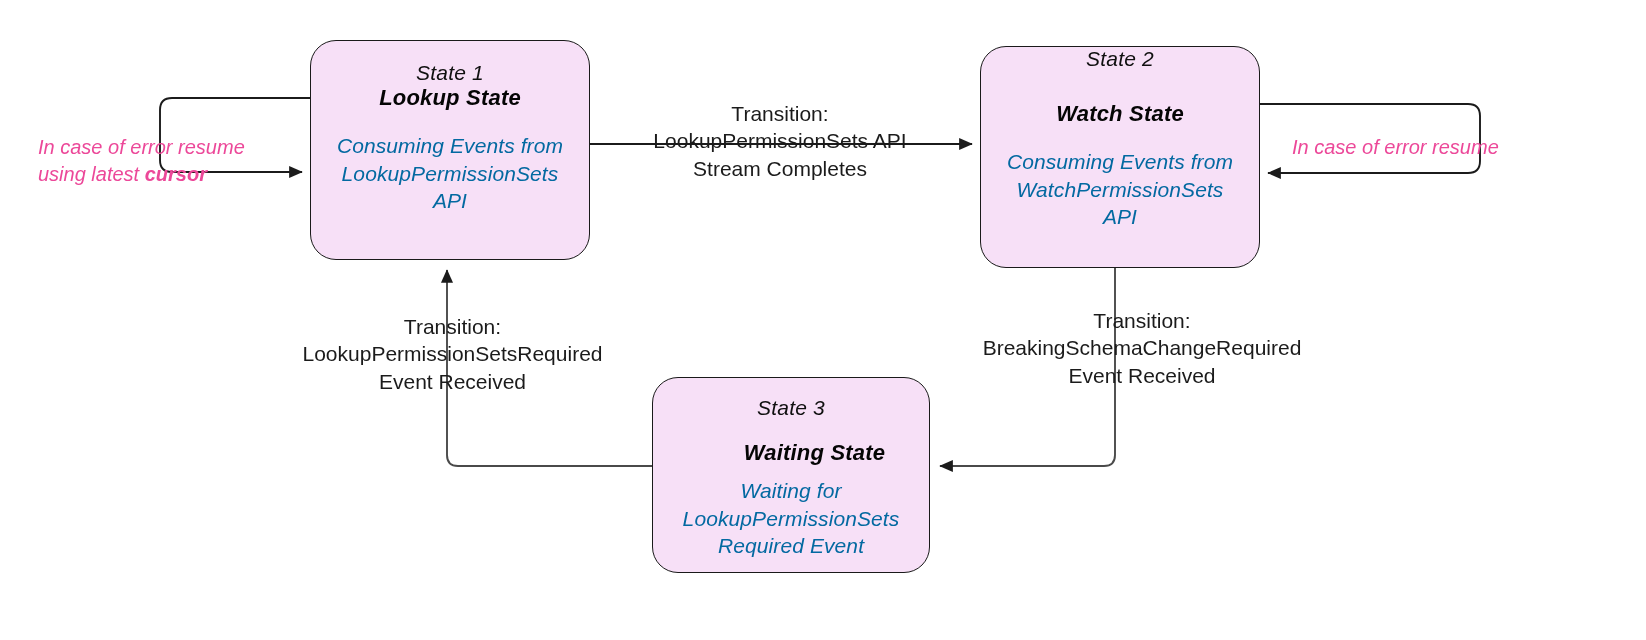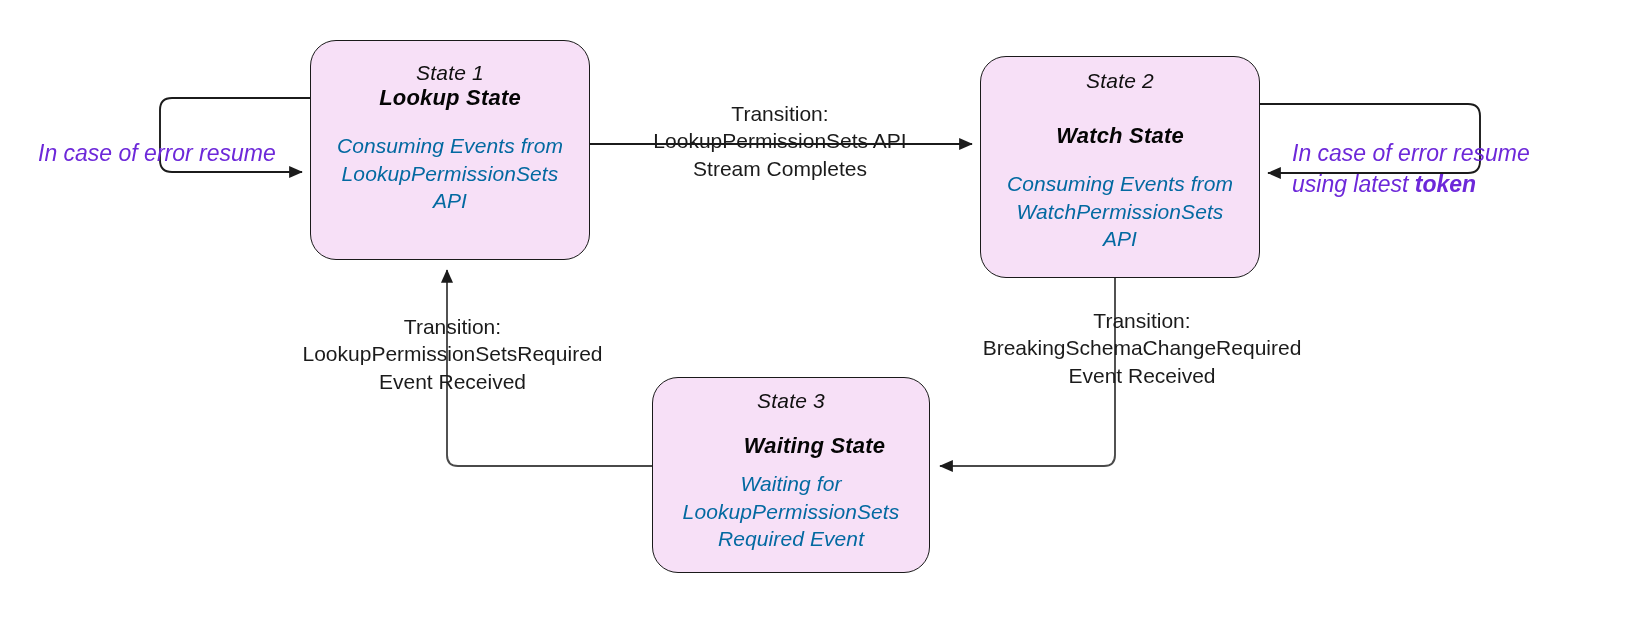--- a/index.html
+++ b/index.html
@@ -65,23 +65,23 @@
     position: absolute;
     font-size: 21px;
     color: #1b1b1b;
     line-height: 1.30;
     text-align: center;
     white-space: pre-line;
     z-index: 2;
   }
   .loop-label {
     position: absolute;
-    font-size: 23px;
+    font-size: 20px;
     font-style: italic;
-    color: #6d28d9;
+    color: #ec4899;
     line-height: 1.32;
     z-index: 2;
     white-space: pre-line;
   }
   .loop-label b {
     font-weight: bold;
     font-style: italic;
   }
   .loop-label .l2 { display: block; }
 </style>
@@ -109,29 +109,29 @@
   </svg>
 
   <div class="state-box" style="left:310px; top:40px; width:280px; height:220px; padding-top:20px;">
     <div class="state-index">State 1</div>
     <div class="state-name" style="">Lookup State</div>
     <div class="state-desc" style="margin-top:22px;">Consuming Events from
 LookupPermissionSets
 API</div>
   </div>
 
-  <div class="state-box" style="left:980px; top:56px; width:280px; height:222px; padding-top:12px;">
+  <div class="state-box" style="left:980px; top:46px; width:280px; height:222px; ">
     <div class="state-index">State 2</div>
     <div class="state-name" style="margin-top:30px;">Watch State</div>
     <div class="state-desc" style="margin-top:22px;">Consuming Events from
 WatchPermissionSets
 API</div>
   </div>
 
-  <div class="state-box" style="left:652px; top:377px; width:278px; height:196px; padding-top:11px;">
+  <div class="state-box" style="left:652px; top:377px; width:278px; height:196px; padding-top:18px;">
     <div class="state-index">State 3</div>
     <div class="state-name" style="margin-top:20px;margin-left:47px;">Waiting State</div>
     <div class="state-desc" style="margin-top:12px;">Waiting for
 LookupPermissionSets
 Required Event</div>
   </div>
 
   <div class="edge-label" style="left:620px; top:100px; width:320px;">Transition:
 LookupPermissionSets API
 Stream Completes</div>
@@ -139,20 +139,20 @@
   <div class="edge-label" style="left:952px; top:307px; width:380px;">Transition:
 BreakingSchemaChangeRequired
 Event Received</div>
 
   <div class="edge-label" style="left:275px; top:313px; width:355px;">Transition:
 LookupPermissionSetsRequired
 Event Received</div>
 
   <div class="loop-label" style="left:38px; top:108px; width:250px; text-align:left;">
     <span>In case of error resume</span>
+    <span class="l2"><span>using latest </span><b>cursor</b></span>
   </div>
 
   <div class="loop-label" style="left:1292px; top:108px; width:262px; text-align:left;">
     <span>In case of error resume</span>
-    <span class="l2"><span>using latest </span><b>token</b></span>
   </div>
 
 </div>
 
 </body></html>

